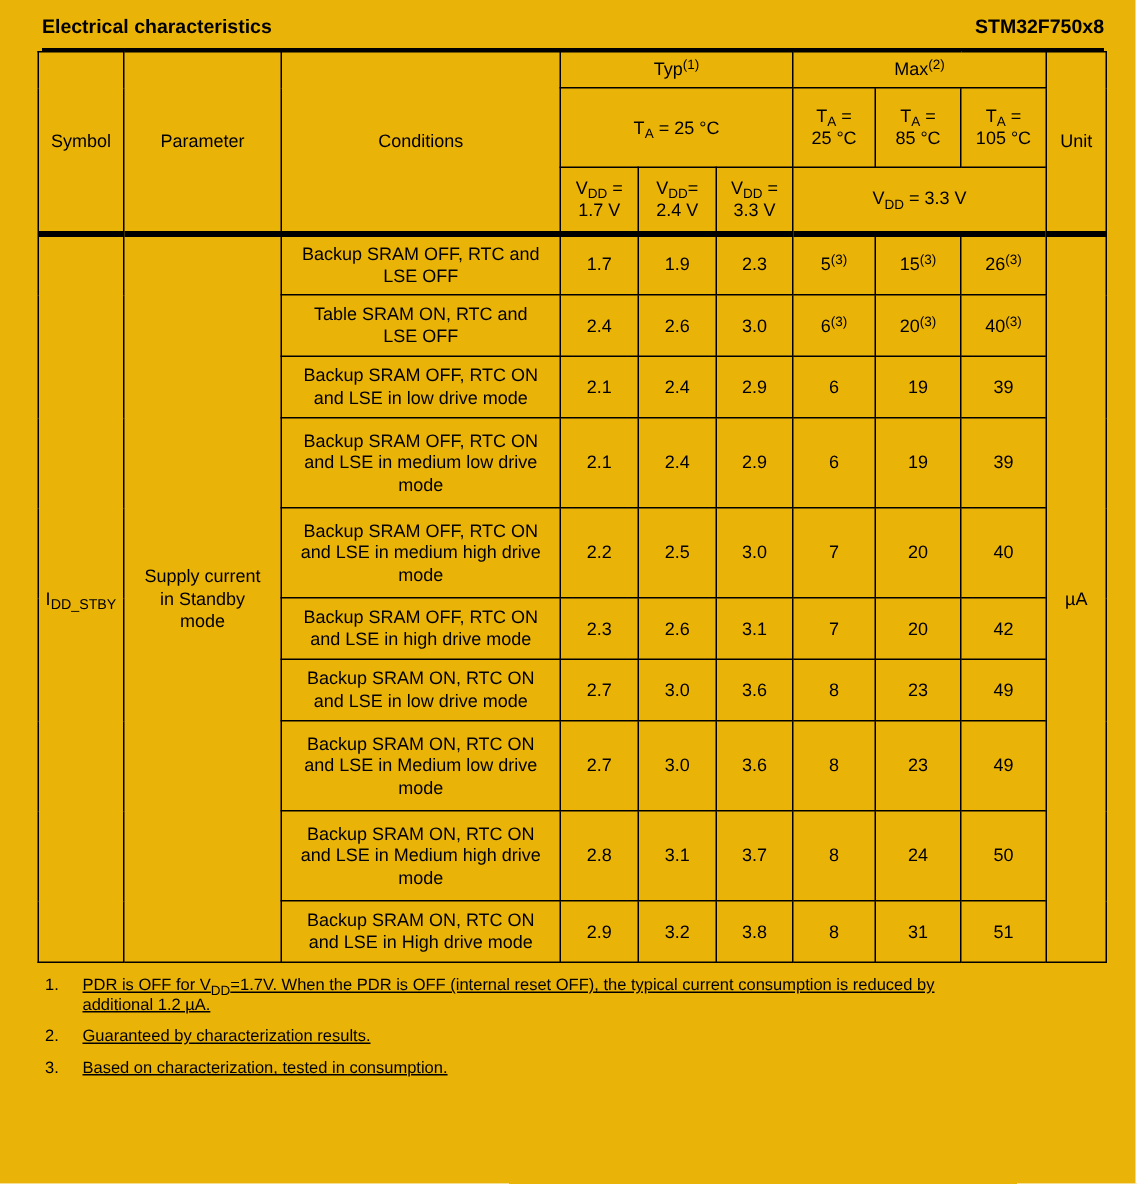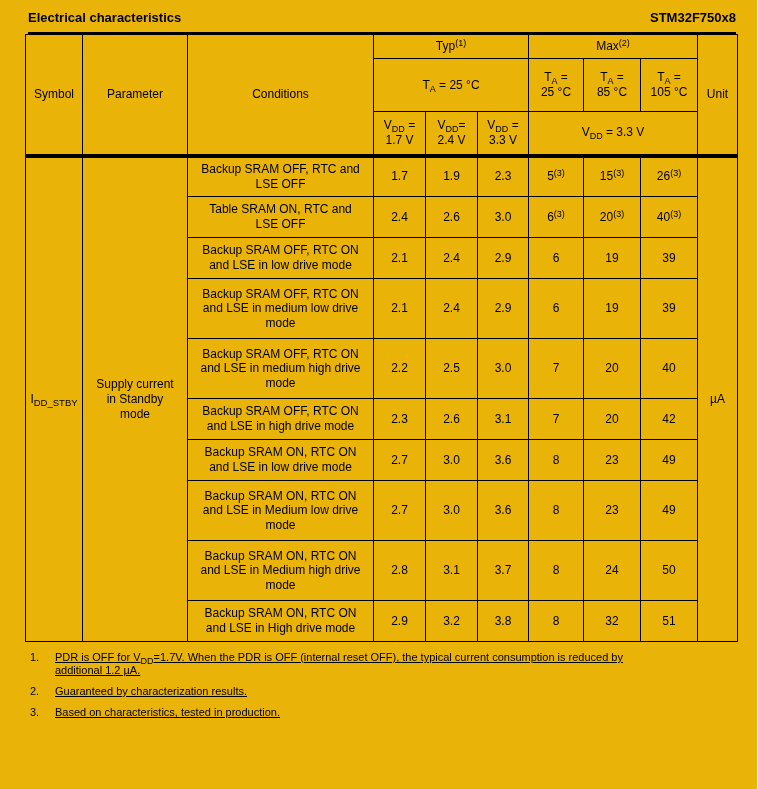--- a/index.html
+++ b/index.html
@@ -253,35 +253,35 @@
         <td>24</td>
         <td>50</td>
       </tr>
       <tr class="r2">
         <td class="cond">Backup SRAM ON, RTC ON
 and LSE in High drive mode</td>
         <td>2.9</td>
         <td>3.2</td>
         <td>3.8</td>
         <td>8</td>
-        <td>32</td>
+        <td>31</td>
         <td>51</td>
       </tr>
     </tbody>
   </table>
 
   <div class="footnotes">
     <div class="footnote">
       <span class="fn-num">1.</span>
       <span class="fn-text"><span>PDR is OFF for V</span><sub>DD</sub><span>=1.7V. When the PDR is OFF (internal reset OFF), the typical current consumption is reduced by
 additional 1.2 µA.</span></span>
     </div>
     <div class="footnote">
       <span class="fn-num">2.</span>
       <span class="fn-text"><span>Guaranteed by characterization results.</span></span>
     </div>
     <div class="footnote">
       <span class="fn-num">3.</span>
-      <span class="fn-text"><span>Based on characteristics, tested in production.</span></span>
+      <span class="fn-text"><span>Based on characterization, tested in consumption.</span></span>
     </div>
   </div>
 
 </div>
 
 </body></html>

